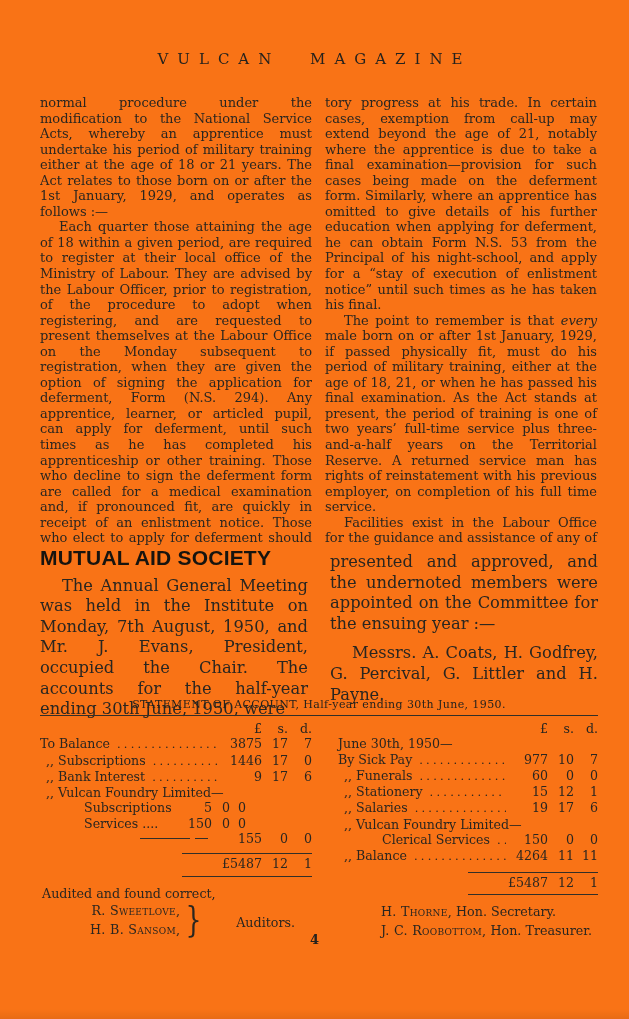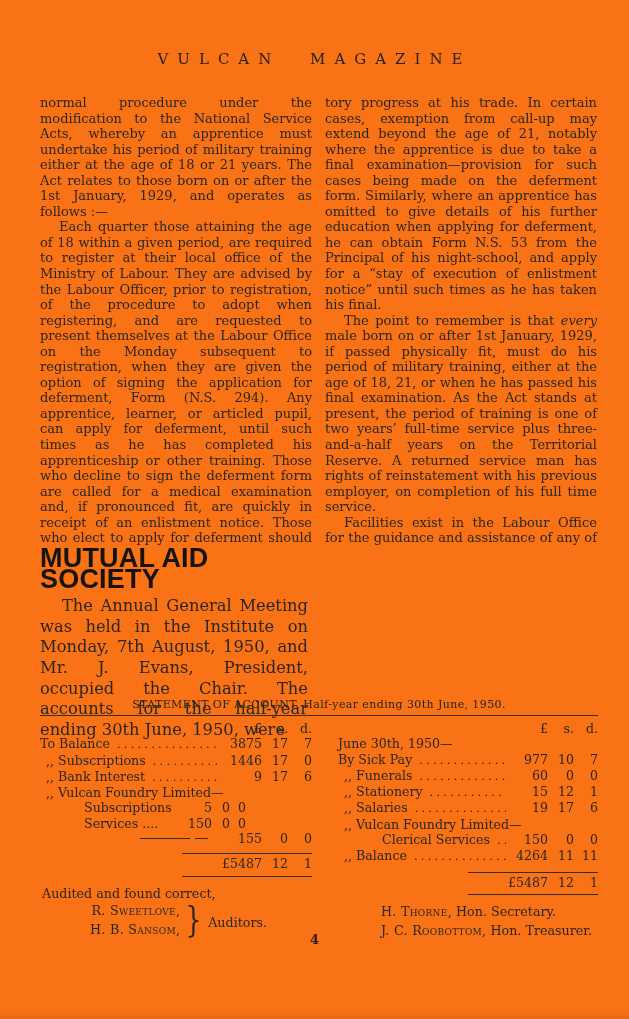--- a/index.html
+++ b/index.html
@@ -33,21 +33,21 @@
   
   .mas{
     position:absolute;top:548px;left:40px;width:558px;
     display:flex;gap:22px;
   }
   .mas-col{width:268px;font-size:16.3px;line-height:20.6px;text-align:justify;}
   .mas-col p{margin:0;}
   .mas-col p.ind{text-indent:22px;}
   .mas-heading{
     font-family:"Liberation Sans",sans-serif;
-    font-weight:700;font-size:27px;letter-spacing:0.2px;
+    font-weight:700;font-size:21px;letter-spacing:0.2px;
     color:#17140f;margin:0 0 7px 0;text-align:left;
   }
   .mas-right{padding-top:4px;}
   .mas-right p.gap{margin-top:9px;}
   
   .statement{position:absolute;top:698px;left:40px;width:558px;font-size:12.6px;}
   .st-title{text-align:center;font-size:11px;letter-spacing:0.4px;color:#26221d;}
   .st-rule{border-top:1.6px solid #332f28;margin-top:4px;}
   .ledger{display:flex;justify-content:space-between;margin-top:5px;}
   .half{line-height:15.3px;}
@@ -82,21 +82,21 @@
     padding:2px 0 4px 0;
   }
   
   .audit{position:absolute;top:886px;left:42px;width:556px;font-size:12.7px;line-height:16px;}
   .audit-line{margin:0;}
   .audit-flex{display:flex;align-items:flex-start;}
   .auditors{margin-left:48px;display:flex;align-items:center;text-align:right;}
   .aud-names{display:flex;flex-direction:column;gap:3px;}
   .smallcaps{font-variant:small-caps;letter-spacing:0.3px;}
   .brace{font-size:36px;font-weight:300;line-height:1;margin:0 3px 0 2px;color:#2a2620;transform:scaleX(0.7);}
-  .aud-role{margin-top:6px;}
+  .aud-role{margin-top:6px;margin-left:28px;}
   .officers{margin-left:auto;margin-right:6px;display:flex;flex-direction:column;gap:3px;padding-top:2px;}
   
   .pagenum{
     position:absolute;top:932px;left:0;right:0;text-align:center;
     font-size:13px;font-weight:700;color:#26221d;
   }
 </style>
 </head>
 <body>
 
@@ -114,20 +114,24 @@
       <p class="ind"><span>The point to remember is that </span><i>every</i><span> male born on or after 1st January, 1929, if passed physically fit, must do his period of military training, either at the age of 18, 21, or when he has passed his final examination.  As the Act stands at present, the period of training is one of two years’ full-time service plus three-and-a-half years on the Territorial Reserve.  A returned service man has rights of reinstatement with his previous employer, on completion of his full time service.</span></p>
       <p class="ind">Facilities exist in the Labour Office for the guidance and assistance of any of our employees affected by the National Service Acts, and the Labour Office staff are at all times available to help in your problems.</p>
 
     </div>
   </div>
 
   <div class="mas">
     <div class="mas-col">
       <h2 class="mas-heading">MUTUAL AID SOCIETY</h2>
       <p class="ind">The Annual General Meeting was held in the Institute on Monday, 7th August, 1950, and Mr. J. Evans, President, occupied the Chair.  The accounts for the half-year ending 30th June, 1950, were</p>
+    </div>
+    <div class="mas-col mas-right">
+      <p>presented and approved, and the undernoted members were appointed on the Committee for the ensuing year :—</p>
+      <p class="ind gap">Messrs. A. Coats, H. Godfrey, G. Percival, G. Littler and H. Payne.</p>
     </div>
   </div>
 
   <div class="statement">
     <div class="st-title">STATEMENT OF ACCOUNT, Half-year ending 30th June, 1950.</div>
     <div class="st-rule"></div>
 
     <div class="ledger">
 
       <div class="half l">

